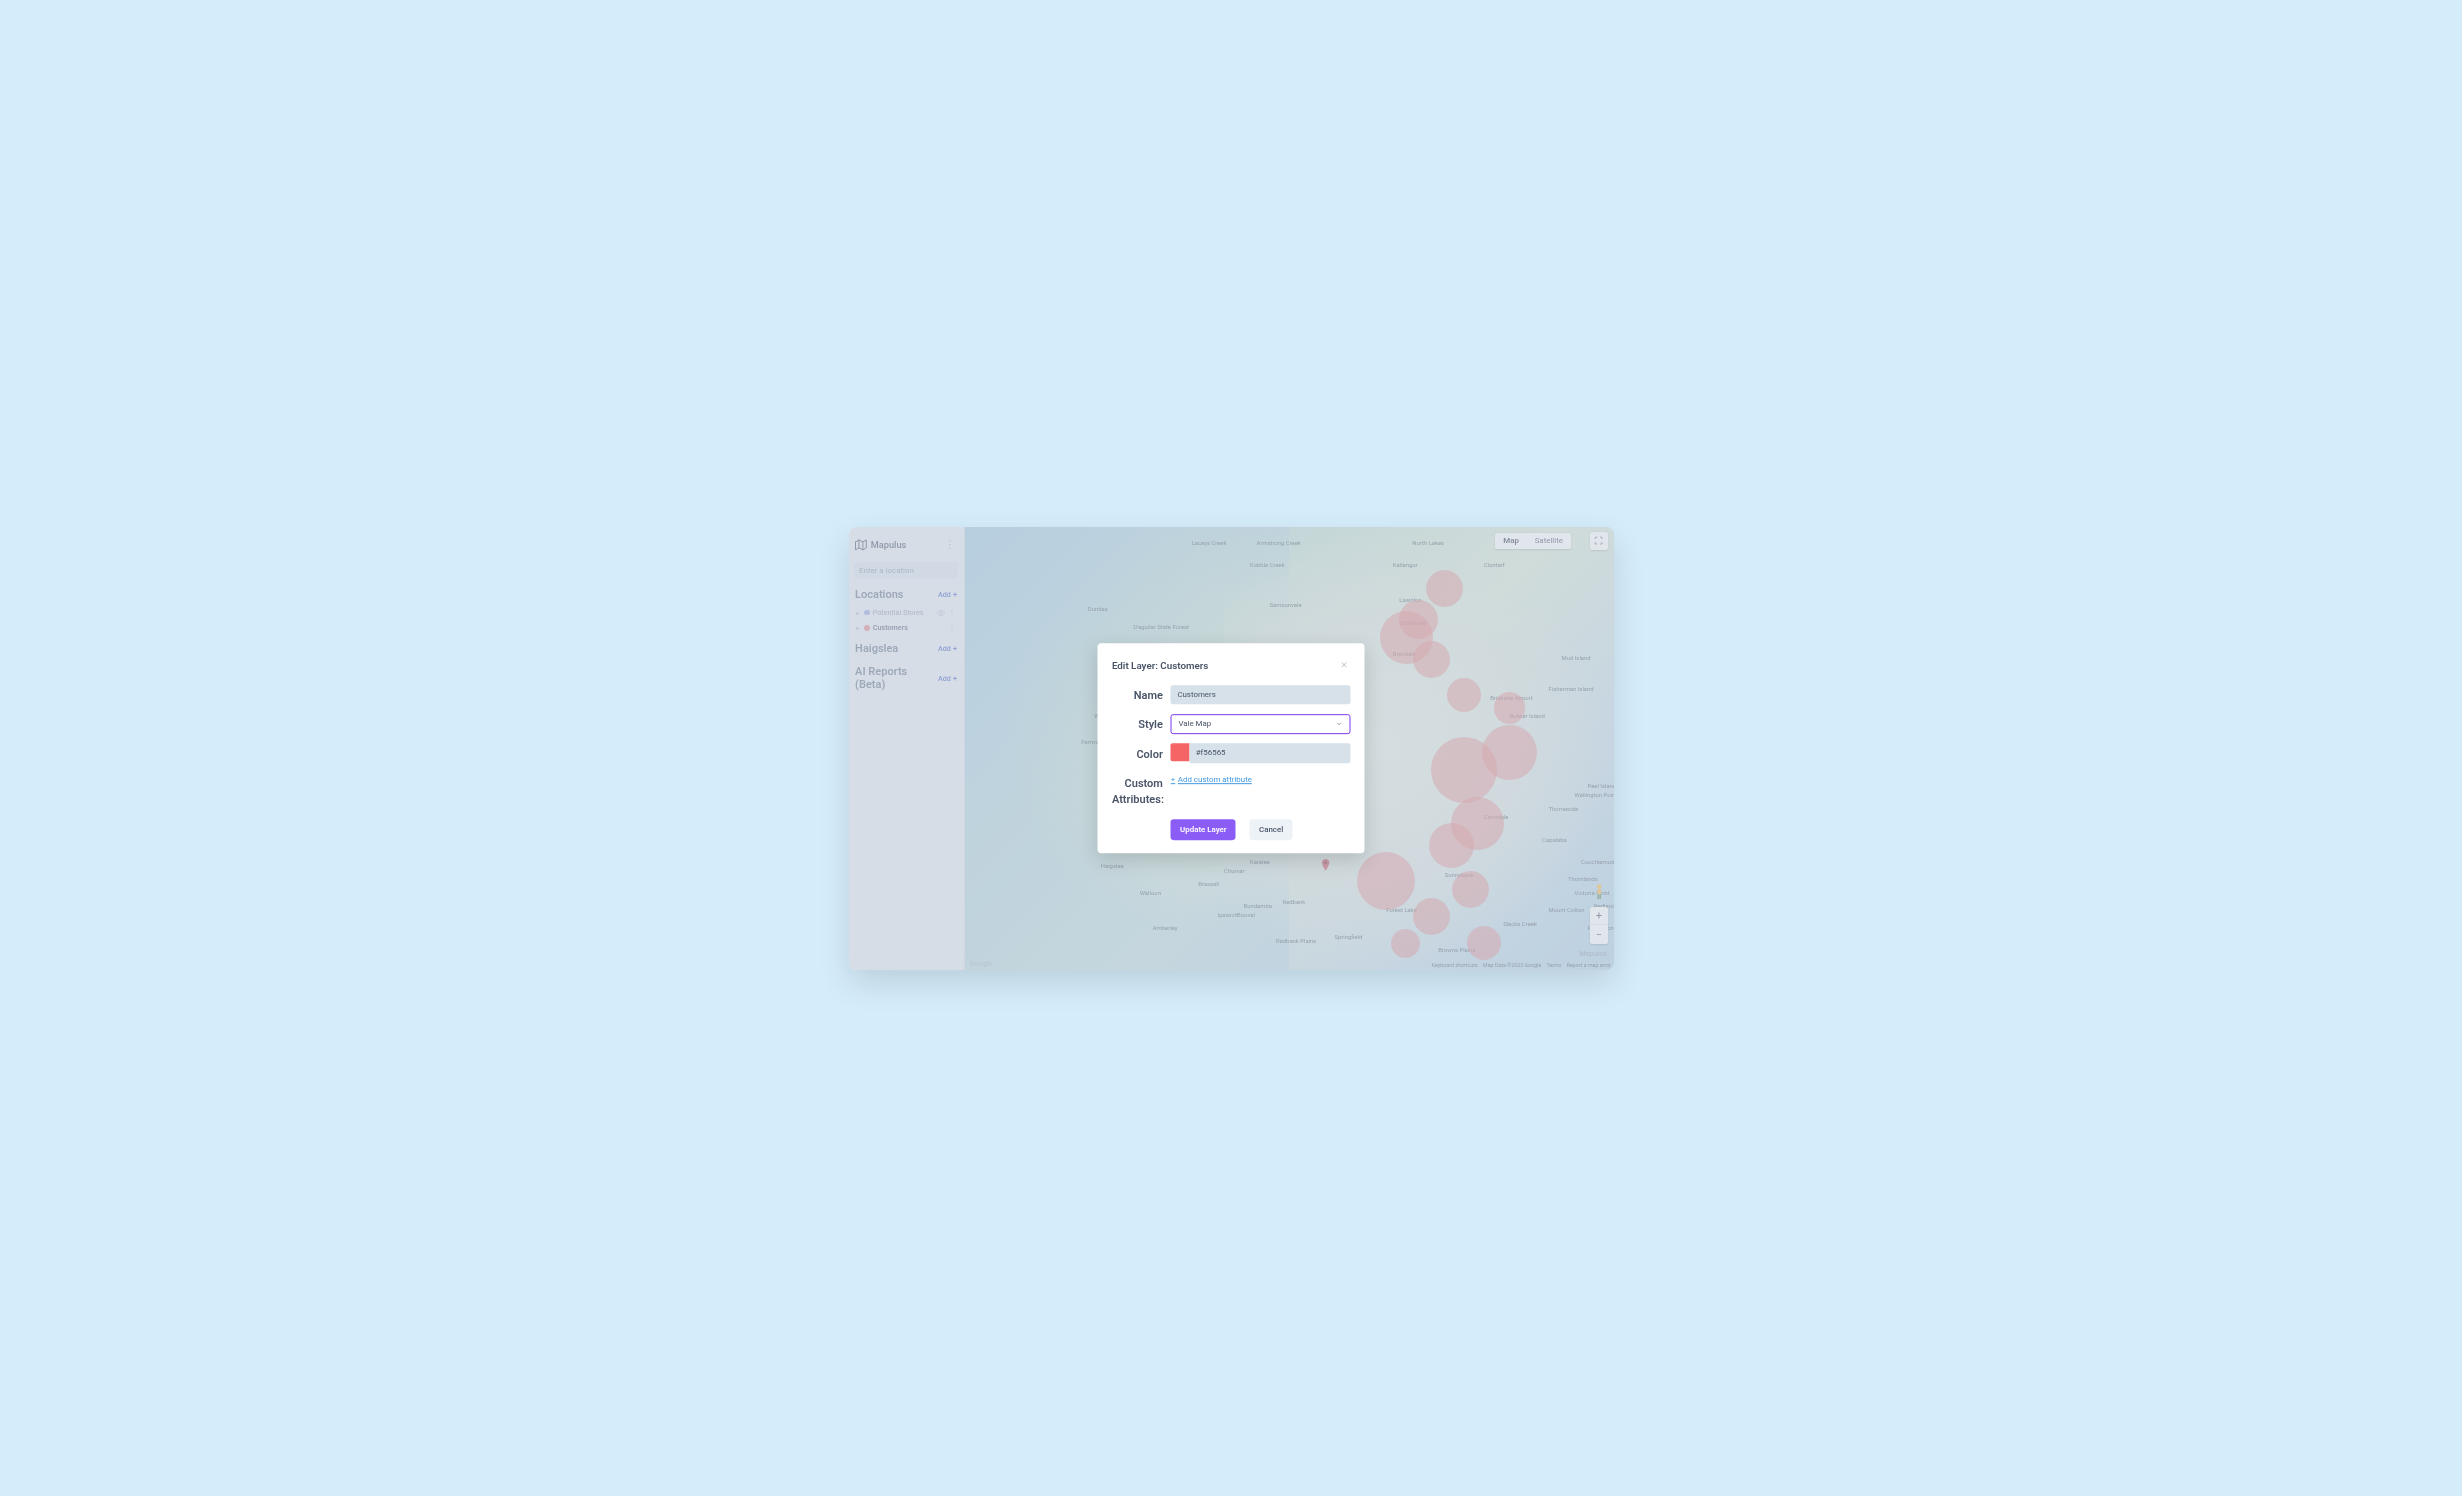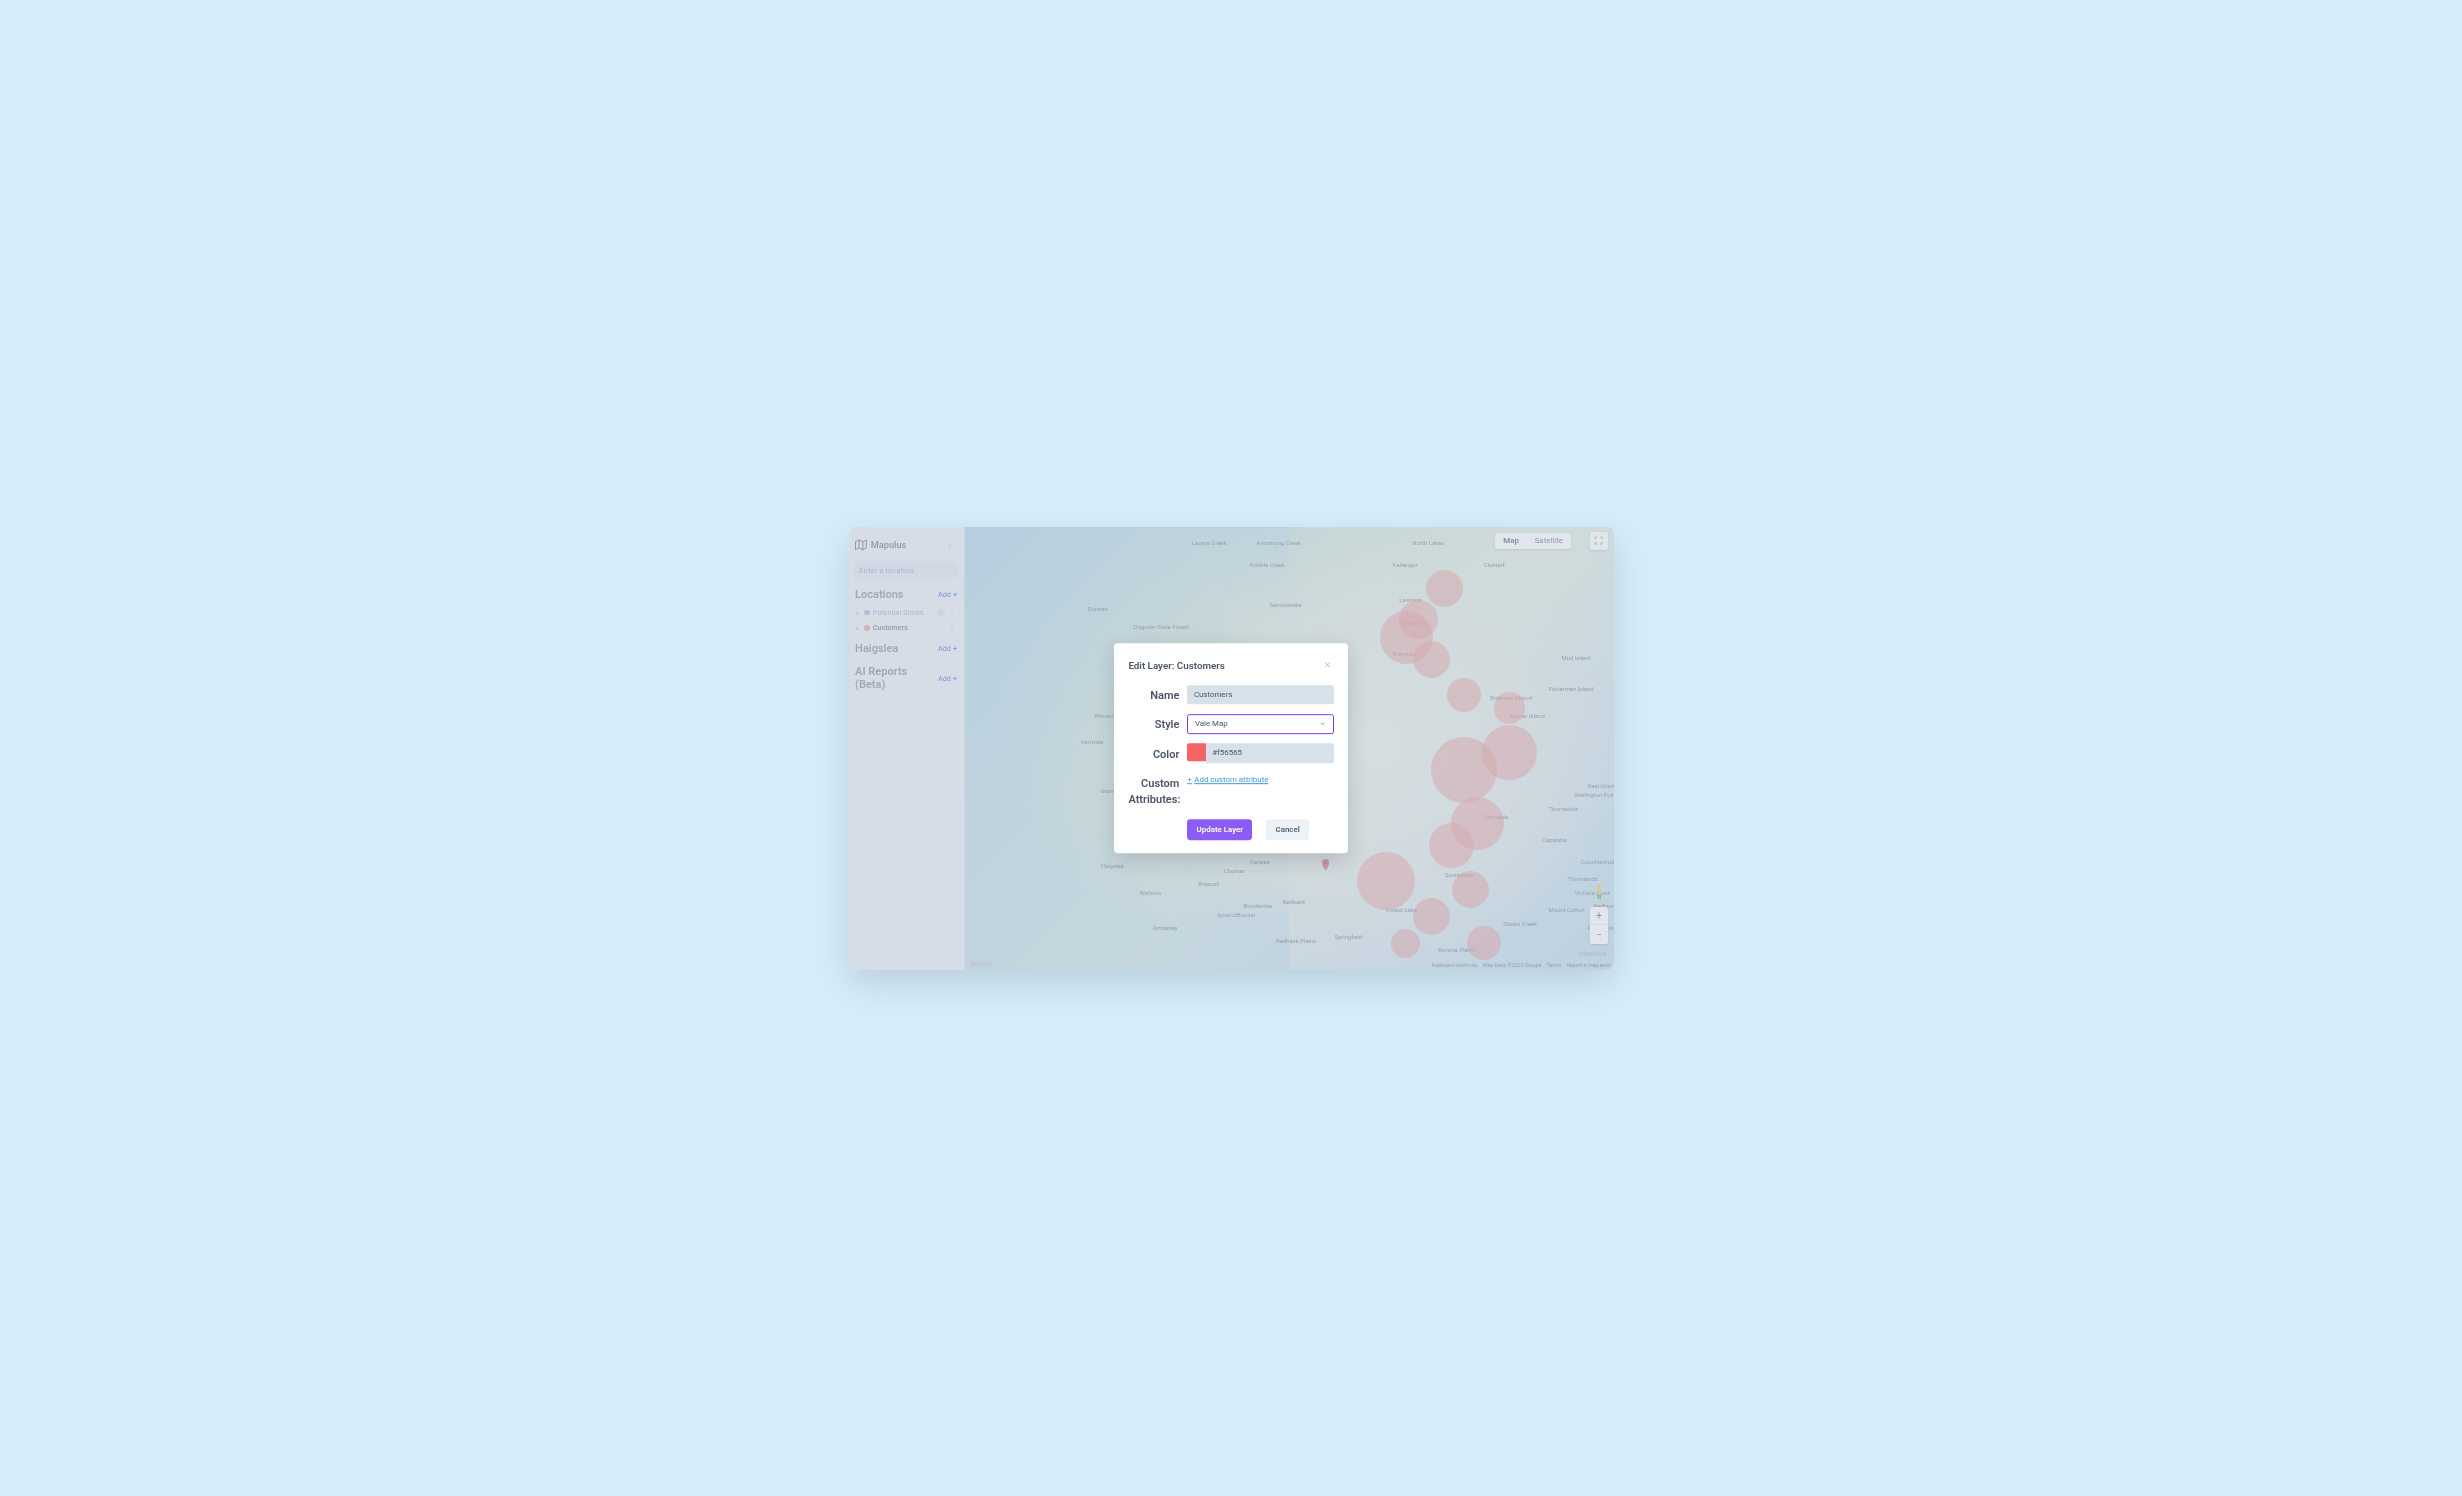--- a/index.html
+++ b/index.html
@@ -46,21 +46,21 @@
 .pegman { width: 14.4px; height: 18.4px; cursor: grab; }
 .zoom-ctrl { background: #fff; border-radius: 2px; box-shadow: 0 0.7px 2px rgba(0,0,0,0.2); display: flex; flex-direction: column; }
 .zoom-btn { width: 18.4px; height: 18.4px; display: flex; align-items: center; justify-content: center; font-size: 10.5px; color: #4a5568; cursor: pointer; }
 .zoom-btn:first-child { border-bottom: 0.7px solid #e2e8f0; }
 .map-footer { position: absolute; bottom: 0; left: 0; right: 0; display: flex; justify-content: space-between; align-items: flex-end; padding: 1.3px 2.6px; font-size: 5.3px; color: #5a6870; }
 .map-footer-right { display: flex; gap: 5.3px; }
 .map-footer-right span { cursor: pointer; }
 .watermark-logo { font-size: 7.2px; color: #a8b4c2; font-weight: 500; padding: 0 2.6px; }
 .watermark-right { position: absolute; bottom: 11.8px; right: 6.6px; font-size: 7.2px; color: #97a5b6; font-weight: 500; }
 .dim-overlay { position: absolute; inset: 0; background: rgba(200, 210, 222, 0.55); z-index: 10; }
-.modal { position: absolute; left: 50%; top: 50%; transform: translate(-50%, -50%); width: 234px; background: #fff; border-radius: 3.9px; box-shadow: 0 6.6px 19.7px rgba(0,0,0,0.15); padding: 14.4px 14.4px 13px 14.4px; z-index: 20; }
+.modal { position: absolute; left: 50%; top: 50%; transform: translate(-50%, -50%); width: 267px; background: #fff; border-radius: 3.9px; box-shadow: 0 6.6px 19.7px rgba(0,0,0,0.15); padding: 14.4px 14.4px 13px 14.4px; z-index: 20; }
 .modal-header { display: flex; align-items: center; justify-content: space-between; margin-bottom: 11.8px; }
 .modal-title { font-size: 9.8px; font-weight: 600; color: #4a5568; }
 .modal-close { color: #a0aec0; cursor: pointer; padding: 1.3px; }
 .modal-close svg { width: 9.2px; height: 9.2px; }
 .form-row { display: flex; align-items: flex-start; gap: 7.9px; margin-bottom: 9.2px; }
 .form-label { width: 51px; text-align: right; font-size: 11px; color: #4a5568; font-weight: 600; padding-top: 4.6px; flex-shrink: 0; }
 .form-label.multi { line-height: 1.4; }
 .form-control { flex: 1; }
 .text-input { width: 100%; background: #d6e1ea; border: none; border-radius: 2.6px; padding: 5.3px 6.6px; font-size: 7.9px; color: #4a5568; outline: none; }
 .select-input { width: 100%; background: #fff; border: 1.3px solid #7c3aed; border-radius: 2.6px; padding: 4.6px 6.6px; font-size: 7.9px; color: #4a5568; outline: none; display: flex; align-items: center; justify-content: space-between; cursor: pointer; }

